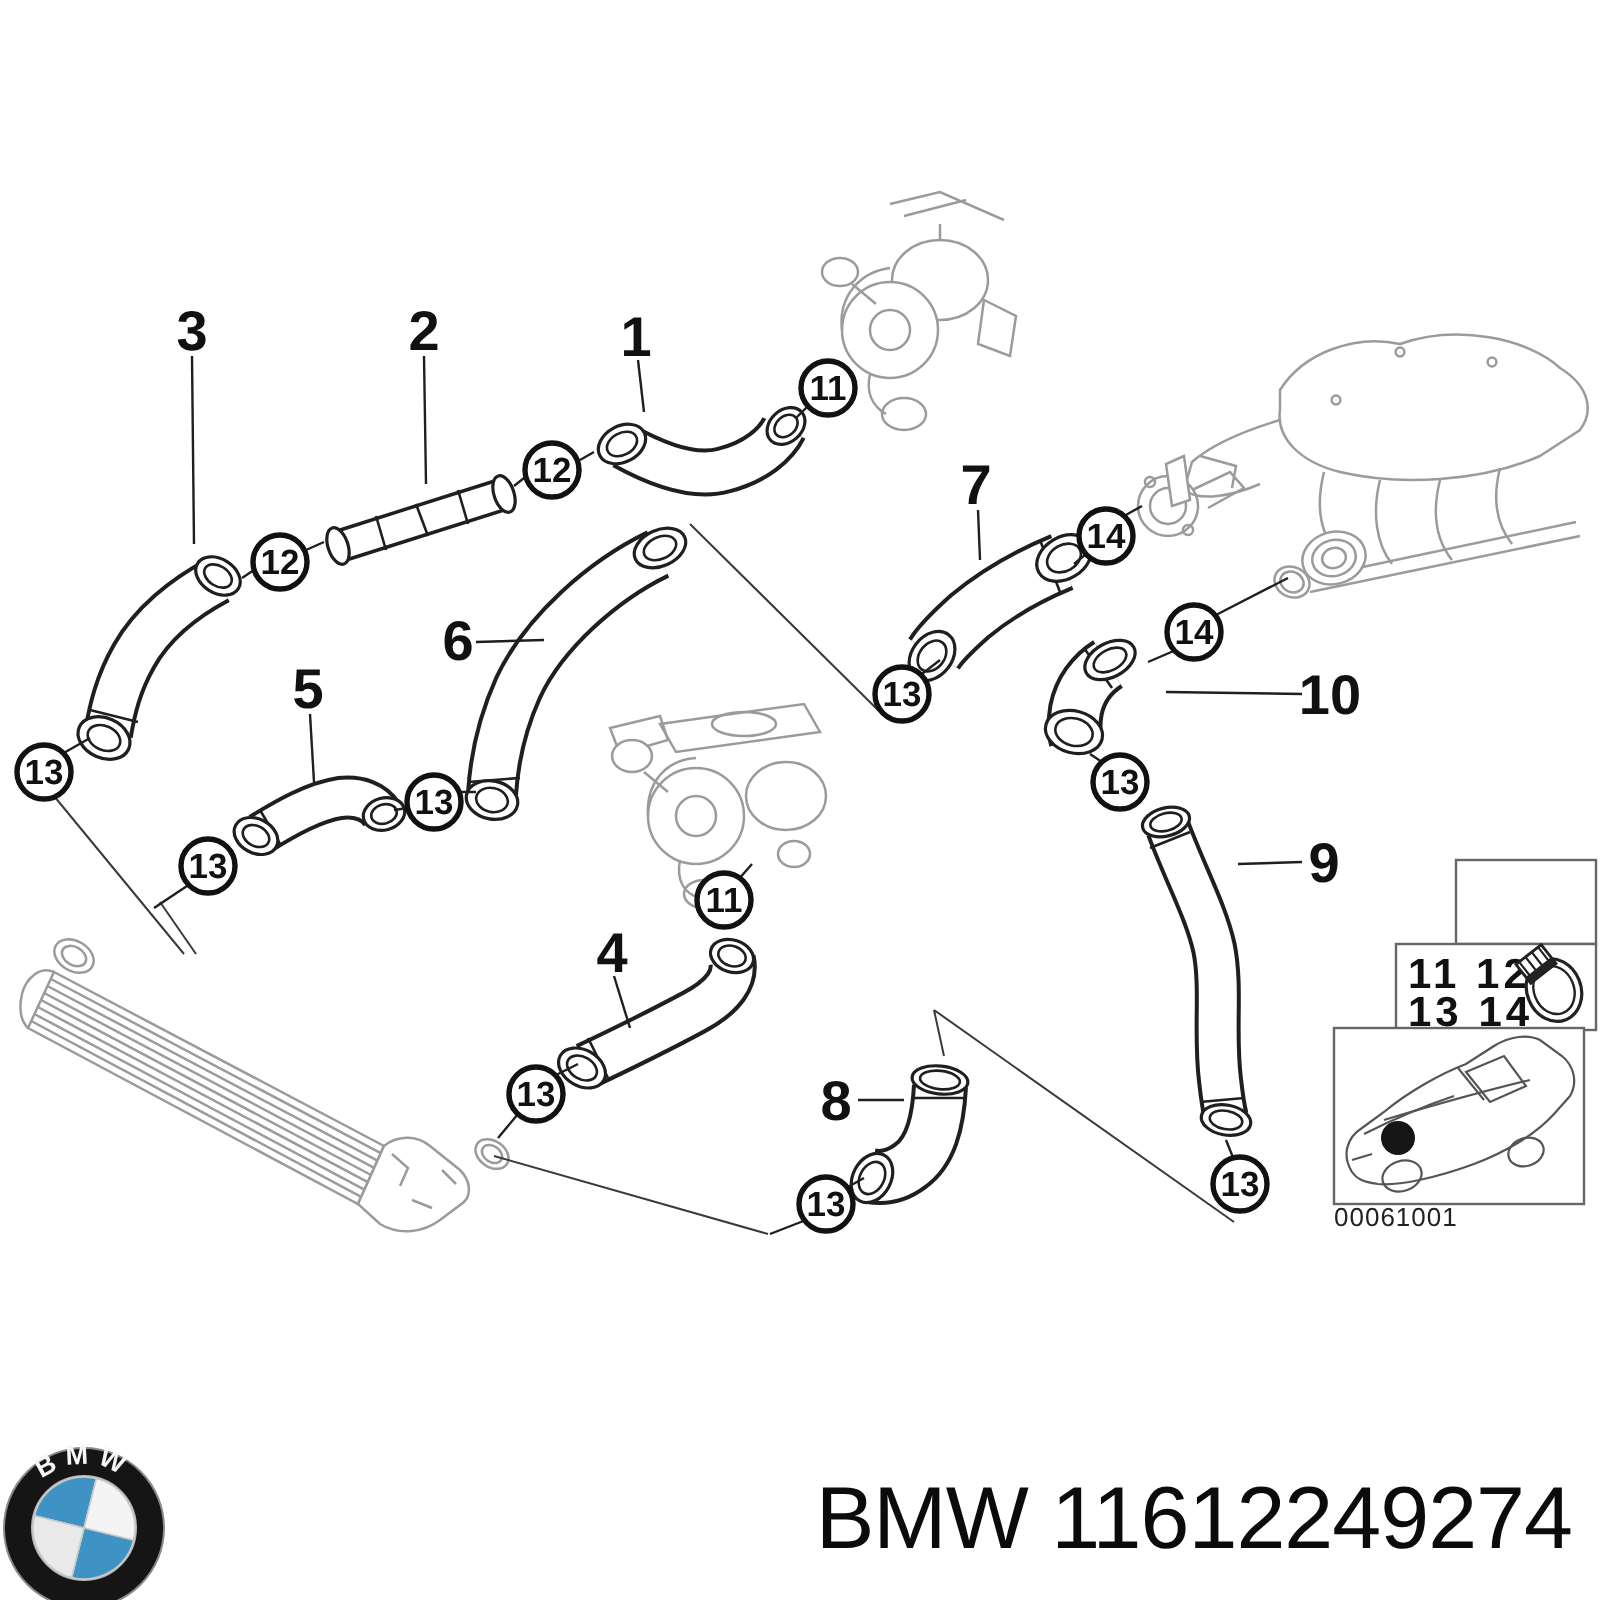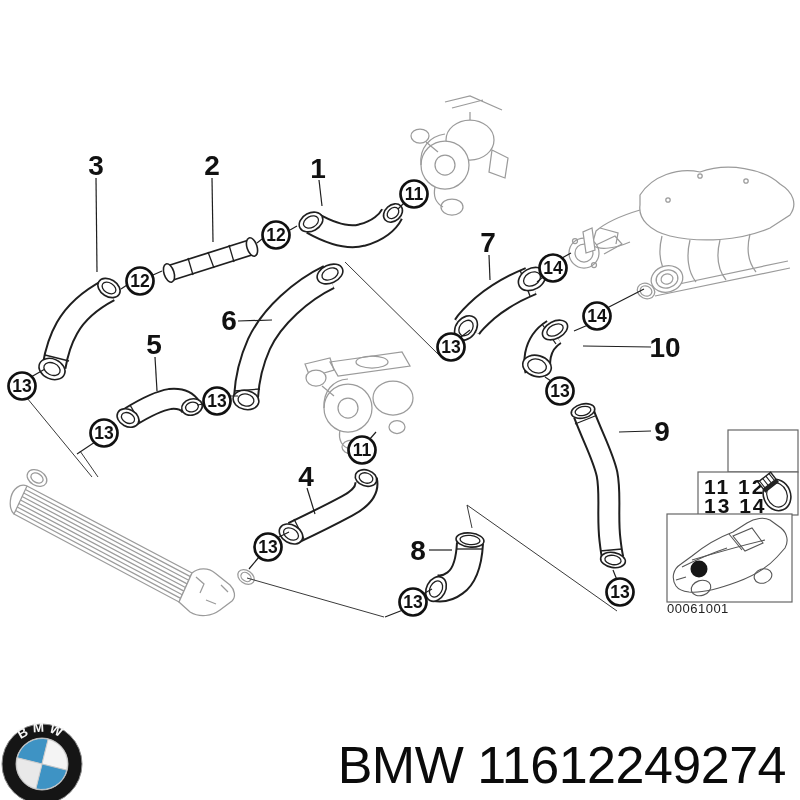--- a/index.html
+++ b/index.html
@@ -16,21 +16,21 @@
   .carline{fill:none;stroke:#555;stroke-width:1.1;}
   .tube-o{fill:none;stroke:#1f1f1f;stroke-linecap:butt;}
   .tube-i{fill:none;stroke:#ffffff;stroke-linecap:butt;}
   .porto{fill:#fff;stroke:#1f1f1f;stroke-width:1.6;}
   .porti{fill:#fff;stroke:#1f1f1f;stroke-width:1.3;}
   .tick{stroke:#1f1f1f;stroke-width:1.3;fill:none;}
   .lead{stroke:#1f1f1f;stroke-width:1.2;fill:none;}
   .cons{stroke:#3a3a3a;stroke-width:1;fill:none;}
   .cc{fill:#fff;stroke:#111;stroke-width:2.7;}
   .box{fill:#fff;stroke:#666;stroke-width:1.2;}
-  .part-number{position:absolute;top:735px;right:14px;font-size:52px;color:#0b0b0b;
+  .part-number{position:absolute;top:735px;right:14px;font-size:44px;color:#0b0b0b;
                white-space:nowrap;letter-spacing:-0.5px;}
 </style>
 </head>
 <body>
 
 <div class="canvas">
 <svg width="800" height="800" viewBox="0 0 800 800">
 
   <g>
     <path class="ctxf" d="M 27,486 L 192,573 L 179,602 L 14,514 Z"></path>

